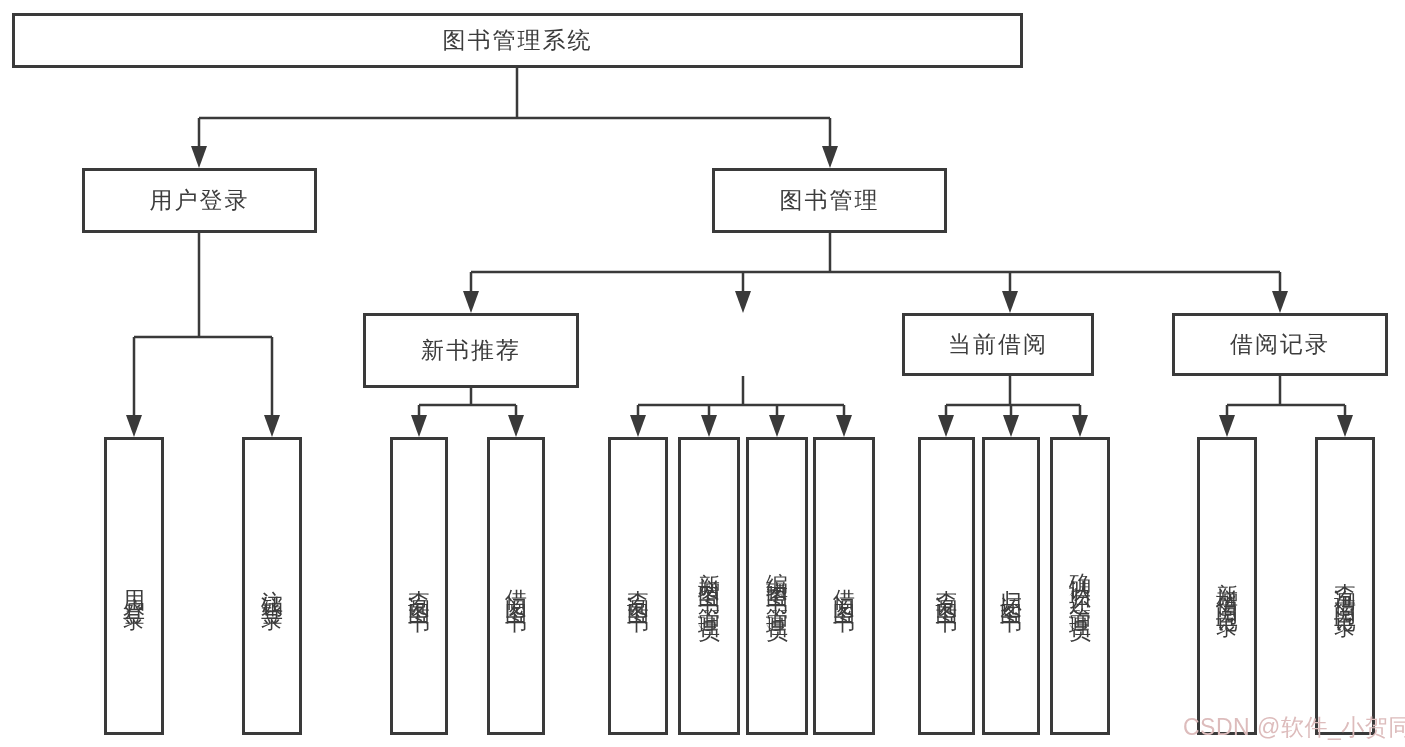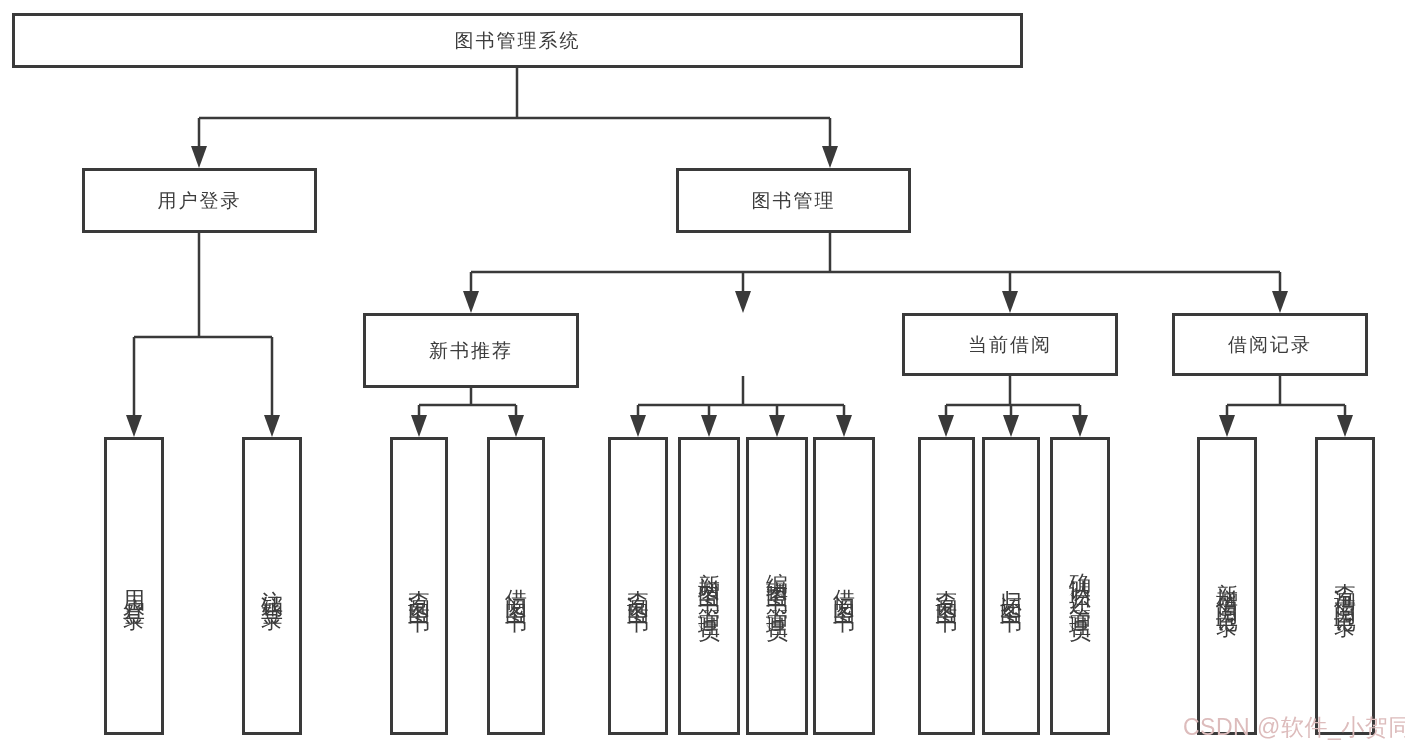--- a/index.html
+++ b/index.html
@@ -10,21 +10,21 @@
   }
   #stage{position:absolute;inset:0;width:1405px;height:747px;}
   #connectors{position:absolute;left:0;top:0;z-index:1;}
   .box{
     position:absolute;box-sizing:border-box;z-index:2;
     background:#ffffff;
     border:3px solid var(--line,#3a3a3a);
     display:flex;align-items:center;justify-content:center;
     color:var(--ink,#3c3c3c);
   }
-  .h .lbl{font-size:19px;letter-spacing:2px;white-space:nowrap;}
+  .h .lbl{font-size:23px;letter-spacing:2px;white-space:nowrap;}
   .v .lbl{
     writing-mode:vertical-rl;text-orientation:mixed;
     font-size:22px;line-height:1;letter-spacing:7px;white-space:nowrap;
   }
   #watermark{
     position:absolute;left:1183px;top:712px;z-index:5;
     font-size:23px;letter-spacing:0.5px;white-space:nowrap;
     color:var(--watermark,#ddbcbc);
   }
 </style>
@@ -66,31 +66,31 @@
     </g>
   </svg>
 
   <div class="box h" style="left:12px;top:13px;width:1011px;height:55px">
     <span class="lbl">图书管理系统</span>
   </div>
 
   <div class="box h" style="left:82px;top:168px;width:235px;height:65px">
     <span class="lbl">用户登录</span>
   </div>
-  <div class="box h" style="left:676px;top:168px;width:235px;height:65px">
+  <div class="box h" style="left:712px;top:168px;width:235px;height:65px">
     <span class="lbl">图书管理</span>
   </div>
 
   <div class="box h" style="left:363px;top:313px;width:216px;height:75px">
     <span class="lbl">新书推荐</span>
   </div>
-  <div class="box h" style="left:902px;top:313px;width:216px;height:63px">
+  <div class="box h" style="left:902px;top:313px;width:192px;height:63px">
     <span class="lbl">当前借阅</span>
   </div>
-  <div class="box h" style="left:1172px;top:313px;width:196px;height:63px">
+  <div class="box h" style="left:1172px;top:313px;width:216px;height:63px">
     <span class="lbl">借阅记录</span>
   </div>
 
   <div class="box v" style="left:104px;top:437px;width:60px;height:298px">
     <span class="lbl">用户登录</span>
   </div>
   <div class="box v" style="left:242px;top:437px;width:60px;height:298px">
     <span class="lbl">注销登录</span>
   </div>
 

